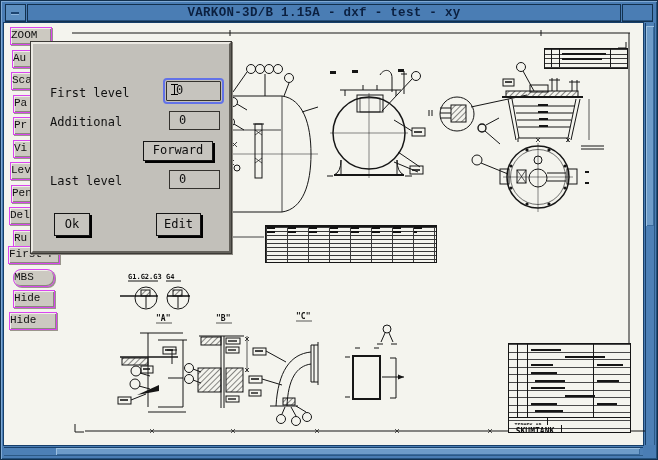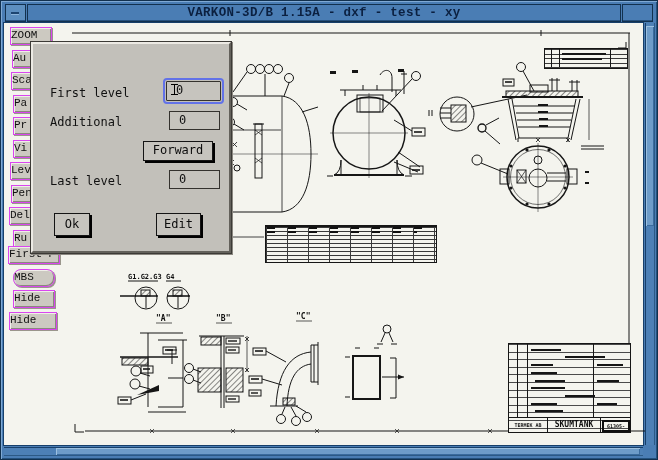--- a/index.html
+++ b/index.html
@@ -70,21 +70,21 @@
       repeating-linear-gradient(to right, #3a3a3a 0 1px, transparent 1px 21px);}
   .revbox{position:absolute;border:1px solid #161616;background:
       repeating-linear-gradient(to bottom, #3a3a3a 0 1px, transparent 1px 4.5px);}
   .tblock{position:absolute;border:1px solid #161616;background:
       repeating-linear-gradient(to bottom, #4a4a4a 0 1px, transparent 1px 7.6px);}
   .vline{position:absolute;width:1px;background:#161616;}
   .tdash{position:absolute;height:2px;background:#151515;}
   .tdash-row{position:absolute;height:2px;background:
       repeating-linear-gradient(to right, #101010 0 8px, transparent 8px 21px);}
   .tb-cellband{position:absolute;left:0;right:0;bottom:0;height:14px;border-top:1px solid #161616;
-      display:flex;}
+      display:flex;flex-direction:column;}
   .tb-cell{border-right:1px solid #161616;overflow:hidden;color:#101010;}
   .numbox{position:absolute;border:2px solid #101010;font-weight:bold;color:#101010;
       text-align:center;}
   svg text{font-family:"DejaVu Sans Mono", monospace;fill:#101010;}
 </style>
 </head>
 <body>
 
 <div class="frame"></div>
 <div class="client"></div>

